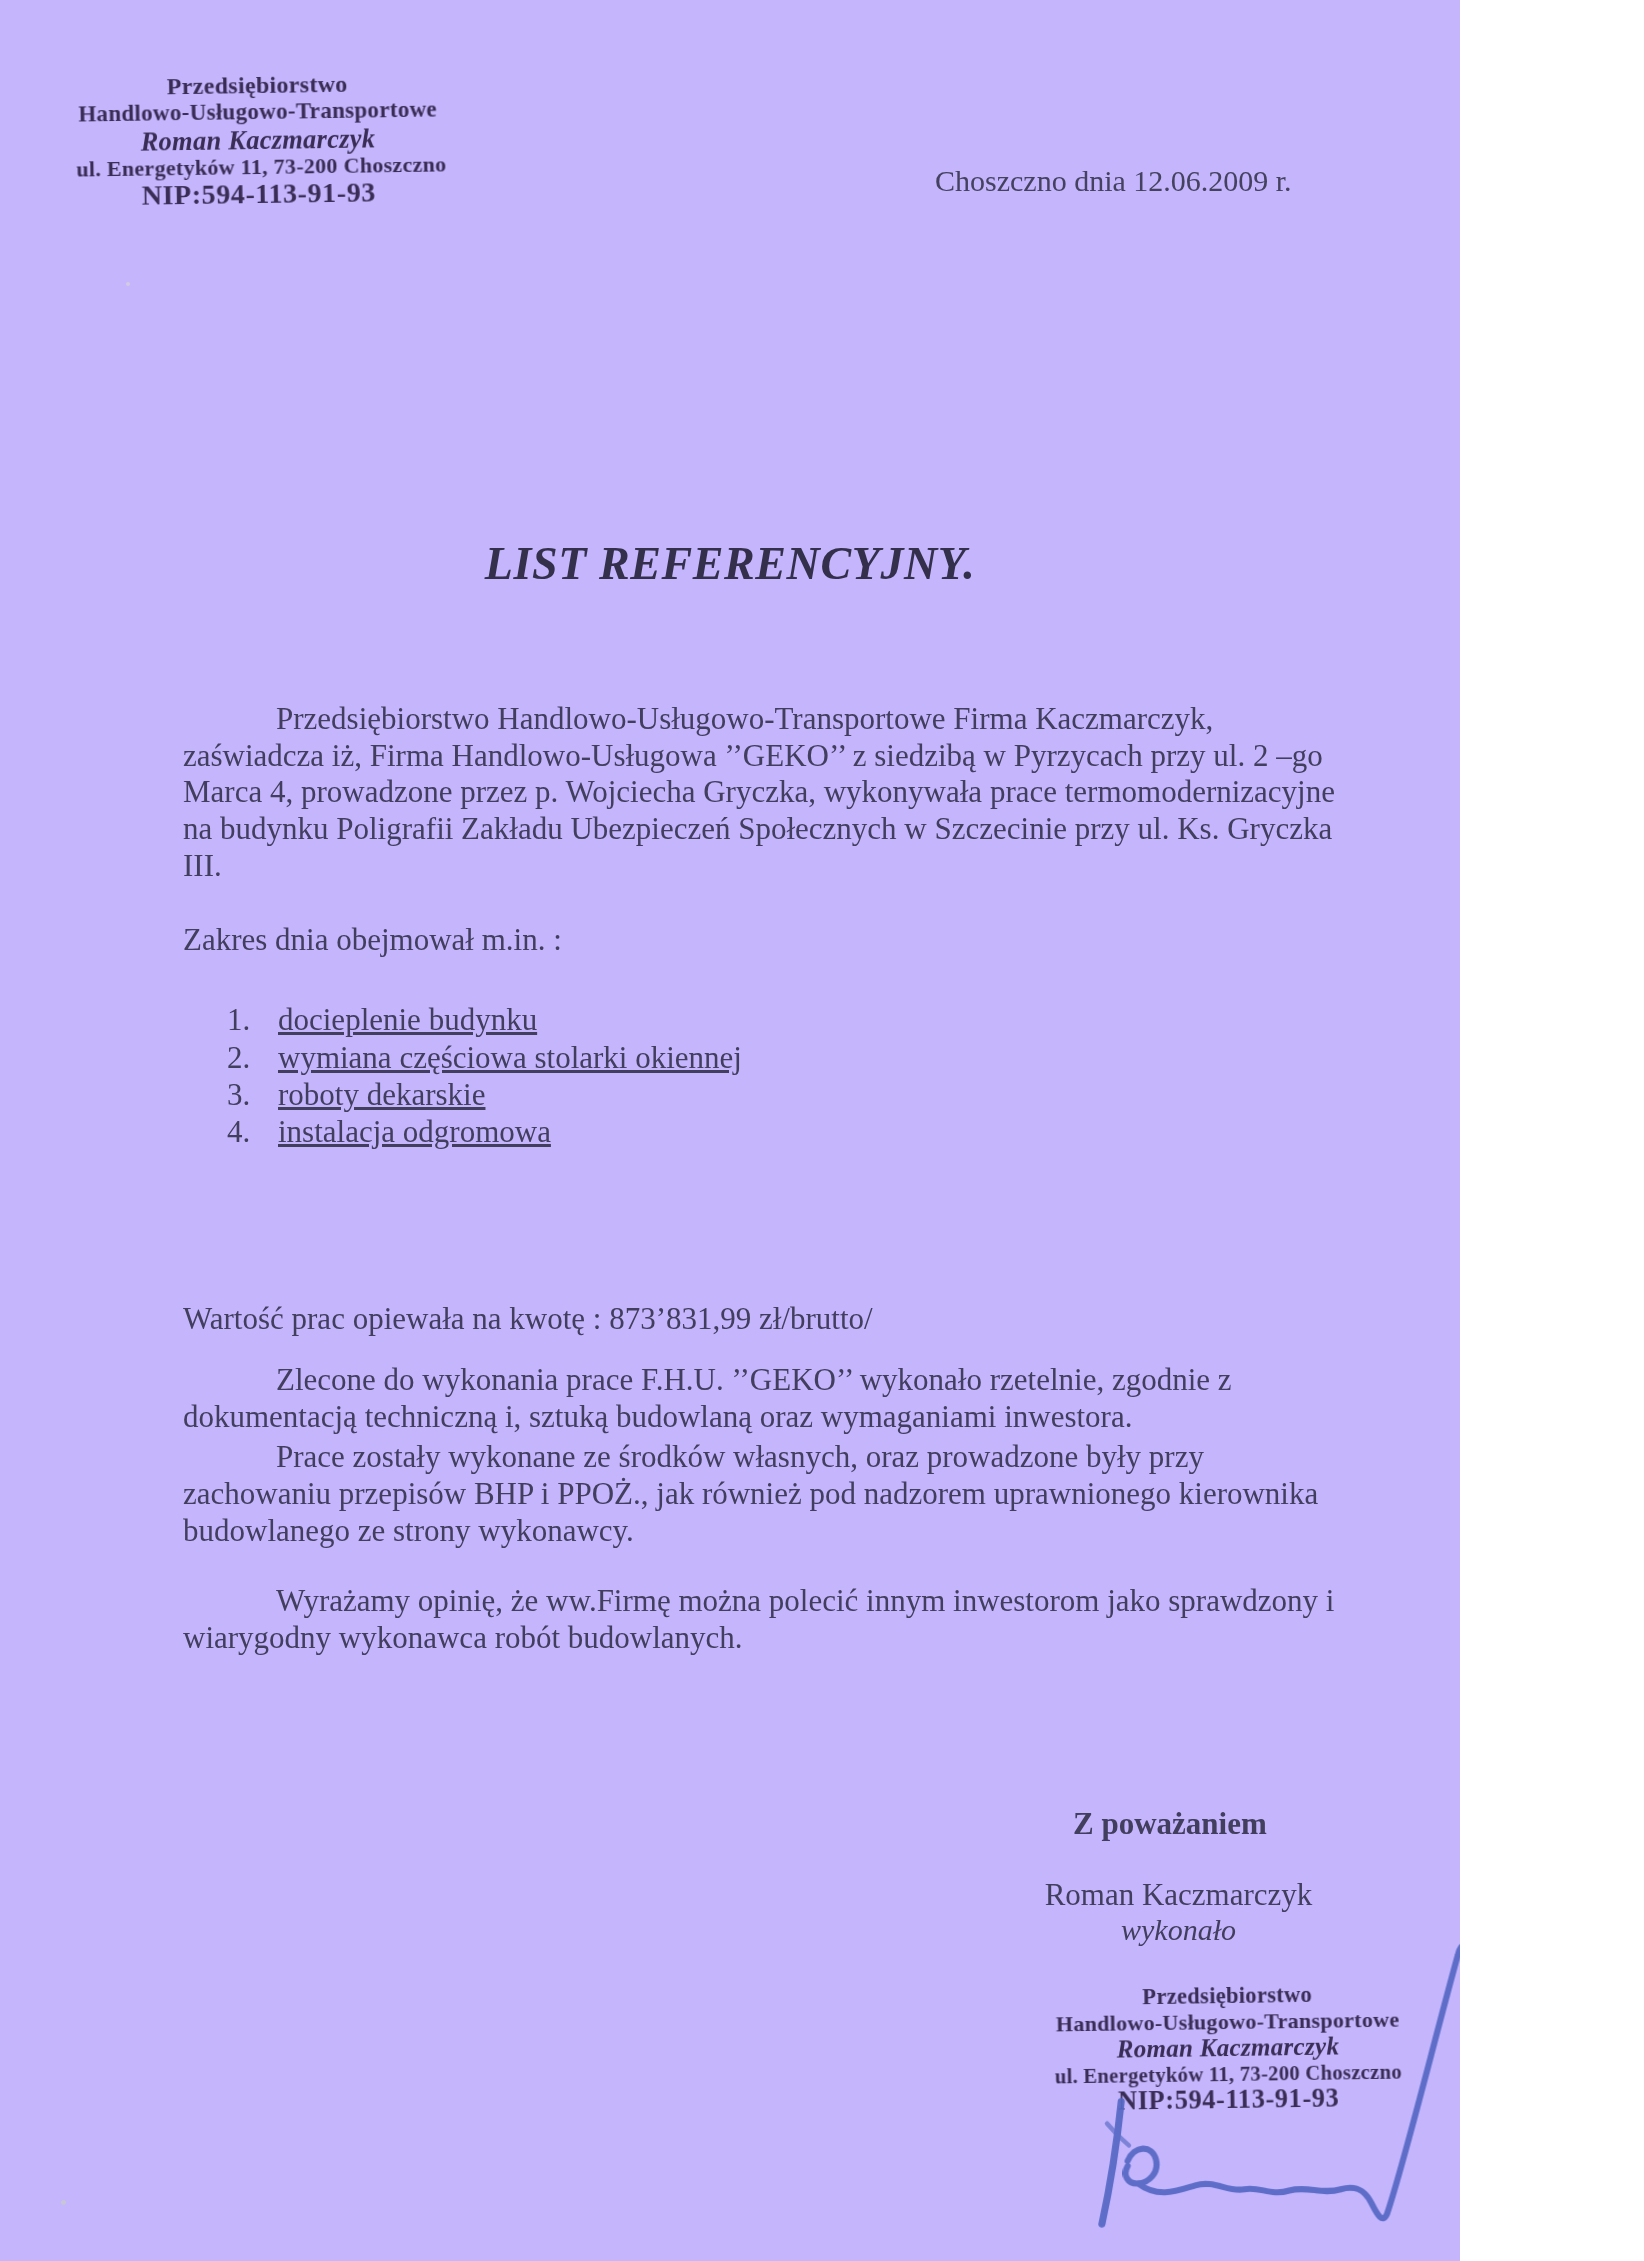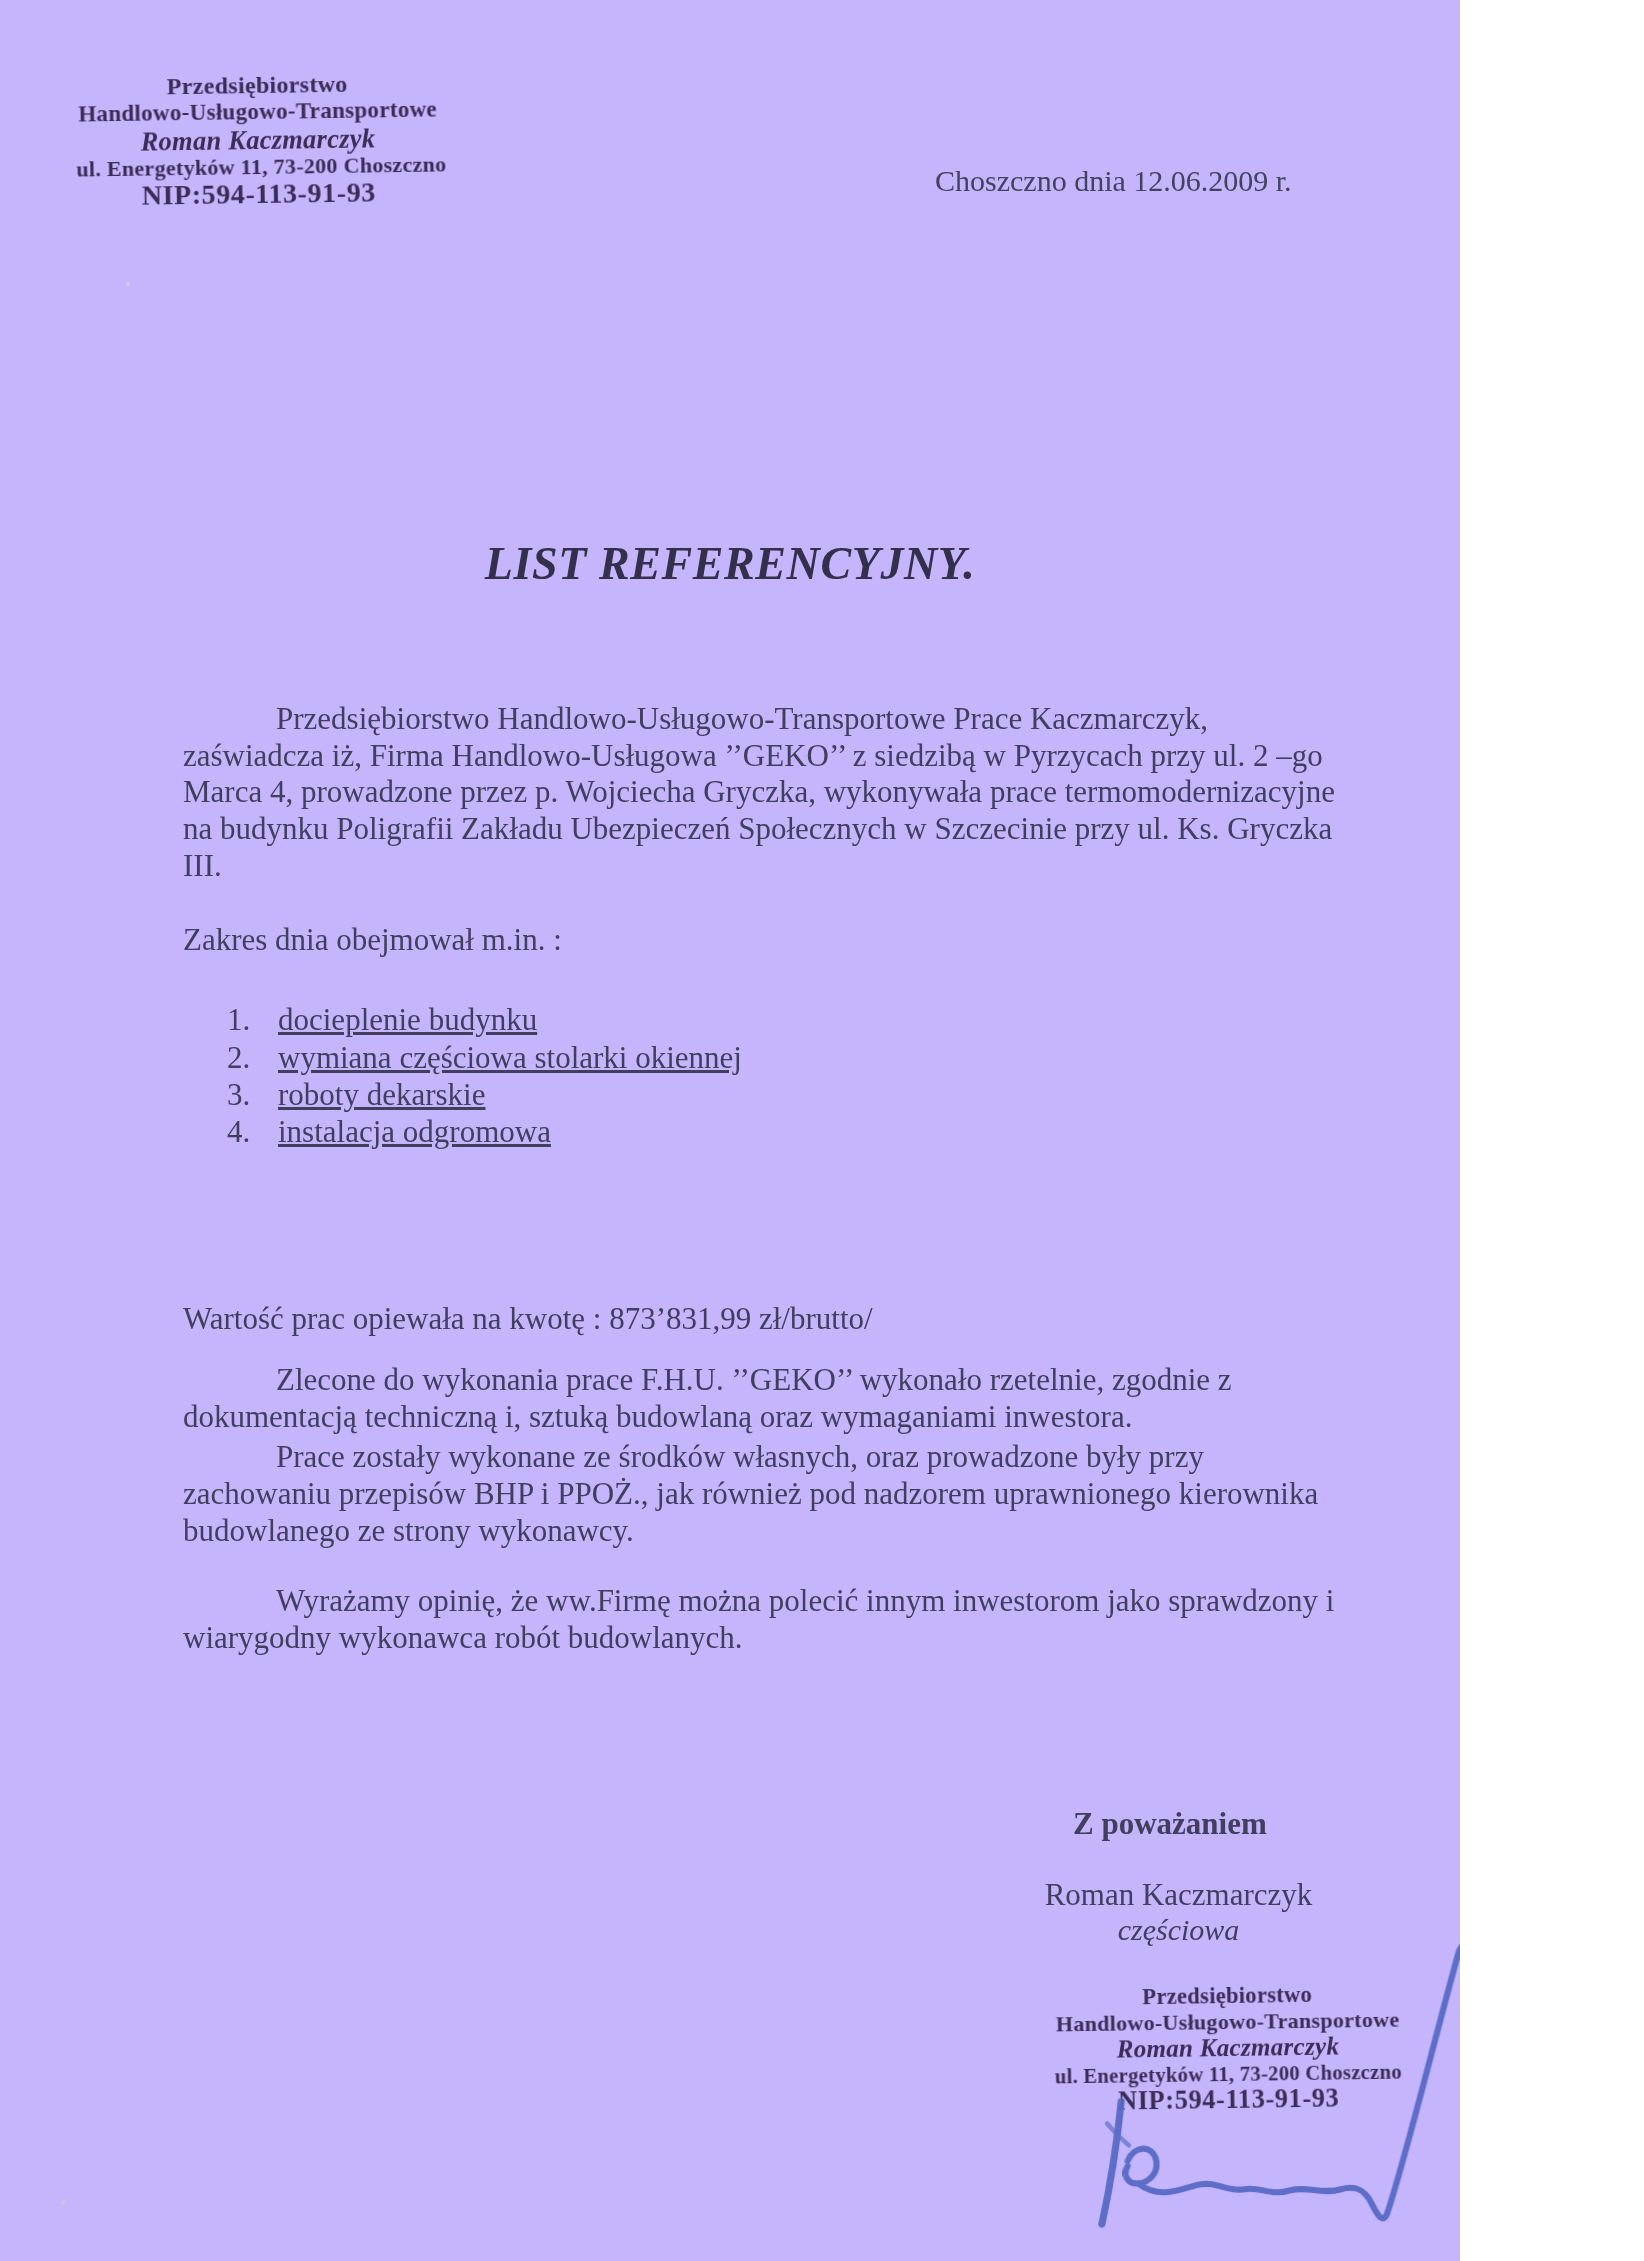--- a/index.html
+++ b/index.html
@@ -68,21 +68,21 @@
     <div class="s2">Handlowo-Usługowo-Transportowe</div>
     <div class="s3">Roman Kaczmarczyk</div>
     <div class="s4">ul. Energetyków 11, 73-200 Choszczno</div>
     <div class="s5">NIP:594-113-91-93</div>
   </div>
 
   <div class="date">Choszczno dnia 12.06.2009 r.</div>
 
   <div class="title">LIST REFERENCYJNY.</div>
 
-  <div class="line indent" style="top:703px">Przedsiębiorstwo Handlowo-Usługowo-Transportowe Prace Kaczmarczyk,</div>
+  <div class="line indent" style="top:703px">Przedsiębiorstwo Handlowo-Usługowo-Transportowe Firma Kaczmarczyk,</div>
   <div class="line flush" style="top:740px">zaświadcza iż, Firma Handlowo-Usługowa ’’GEKO’’ z siedzibą w Pyrzycach przy ul. 2 –go</div>
   <div class="line flush" style="top:776px">Marca 4,  prowadzone przez p. Wojciecha Gryczka, wykonywała prace termomodernizacyjne</div>
   <div class="line flush" style="top:813px">na budynku Poligrafii Zakładu Ubezpieczeń Społecznych w Szczecinie przy ul. Ks. Gryczka</div>
   <div class="line flush" style="top:850px">III.</div>
 
   <div class="line flush" style="top:924px">Zakres dnia obejmował m.in. :</div>
 
   <div class="item-num" style="top:1004px">1.</div>
   <div class="item-text" style="top:1004px">docieplenie budynku</div>
   <div class="item-num" style="top:1042px">2.</div>
@@ -101,21 +101,21 @@
   <div class="line flush" style="top:1478px">zachowaniu przepisów BHP i PPOŻ., jak również pod nadzorem uprawnionego kierownika</div>
   <div class="line flush" style="top:1515px">budowlanego ze strony wykonawcy.</div>
 
   <div class="line indent" style="top:1585px">Wyrażamy opinię, że ww.Firmę można polecić innym inwestorom jako sprawdzony i</div>
   <div class="line flush" style="top:1622px">wiarygodny wykonawca robót budowlanych.</div>
 
   <div class="closing">Z poważaniem</div>
 
   <div class="signer">
     <div class="name">Roman Kaczmarczyk</div>
-    <div class="role">częściowa</div>
+    <div class="role">wykonało</div>
   </div>
 
   <div class="stamp stamp-bottom">
     <div class="s1">Przedsiębiorstwo</div>
     <div class="s2">Handlowo-Usługowo-Transportowe</div>
     <div class="s3">Roman Kaczmarczyk</div>
     <div class="s4">ul. Energetyków 11, 73-200 Choszczno</div>
     <div class="s5">NIP:594-113-91-93</div>
   </div>
 

